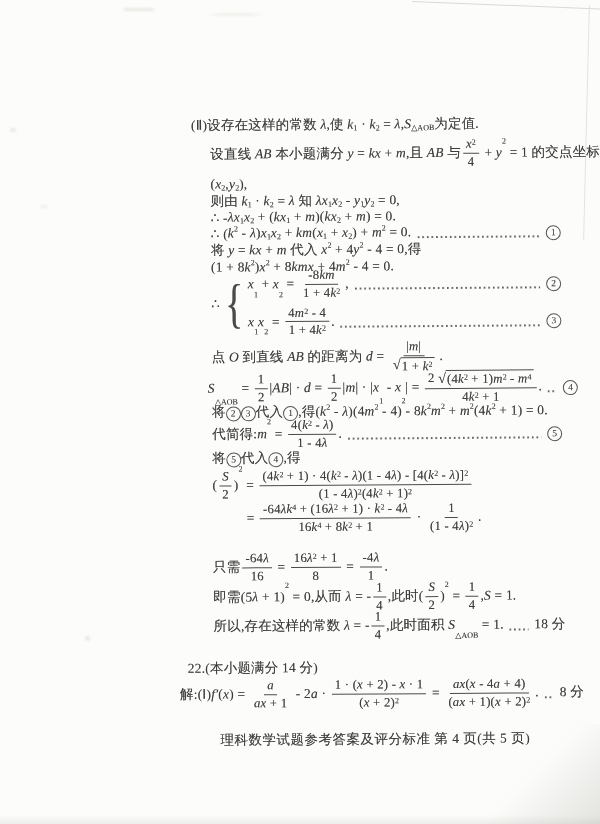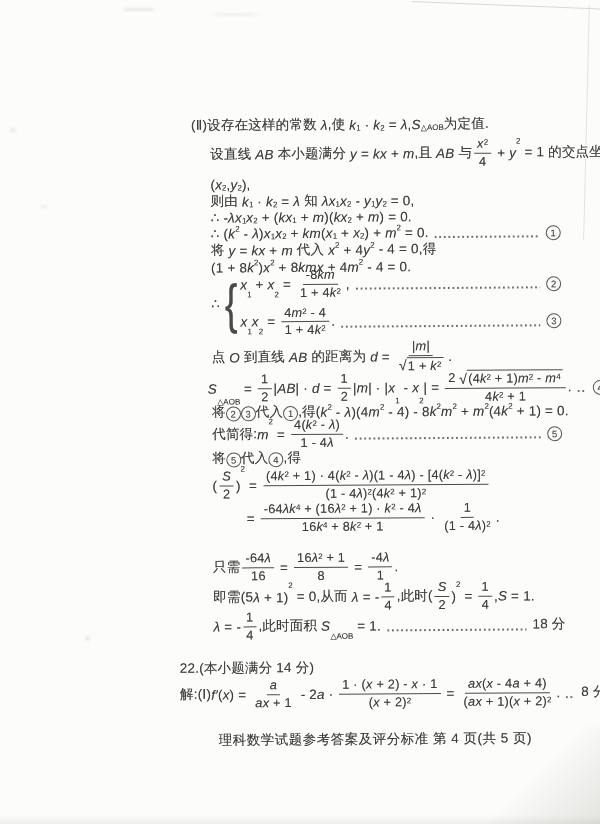--- a/index.html
+++ b/index.html
@@ -1,19 +1,19 @@
 <!DOCTYPE html>
 <html><head>
 <meta charset="utf-8">
 <style>
   html,body{margin:0;padding:0;}
   .page{
     position:relative;width:600px;height:824px;overflow:hidden;
     background:#fcfcfa;
-    font-family:Liberation Sans, sans-serif;
+    font-family:Liberation Serif, serif;
     color:#3d3d3d;
   }
   .content{position:absolute;inset:0;transform:rotate(-0.4deg);transform-origin:300px 412px;}
   .line{
     position:absolute;display:flex;align-items:center;flex-wrap:nowrap;
     font-size:13.5px;height:20px;letter-spacing:0.2px;
     text-shadow:0 0 0.5px rgba(80,80,80,0.55);
   }
   .line > span{white-space:pre;}
   .t{white-space:pre;}
@@ -330,31 +330,32 @@
           <span class="frac"><span class="num"><span class="t-var">S</span></span><span class="den"><span class="t">2</span></span></span>
           <span class="t">)</span>
           <span class="sup">2</span>
           <span class="t"> = </span>
           <span class="frac"><span class="num"><span class="t">1</span></span><span class="den"><span class="t">4</span></span></span>
           <span class="t">,</span>
           <span class="t-var">S</span>
           <span class="t"> = 1.</span>
         </div>
         <div class="line" style="top: 609px; left: 212px; right: 36px; height: 34px;">
+          <span class="t">所以,存在这样的常数 </span>
           <span class="t-var">λ</span>
           <span class="t"> = -</span>
           <span class="frac"><span class="num"><span class="t">1</span></span><span class="den"><span class="t">4</span></span></span>
           <span class="t">,此时面积 </span>
           <span class="t-var">S</span>
           <span class="sub">△AOB</span>
           <span class="t"> = 1.</span>
           <span class="leader"></span>
           <span class="t">18 分</span>
         </div>
-        <div class="line" style="top: 658px; left: 178px; height: 20px;">
+        <div class="line" style="top: 658px; left: 186px; height: 20px;">
           <span class="t">22.(本小题满分 14 分)</span>
         </div>
         <div class="line" style="top: 674px; left: 178px; right: 36px; height: 40px;">
           <span class="t">解:(Ⅰ)</span>
           <span class="t-var">f′</span>
           <span class="t">(</span>
           <span class="t-var">x</span>
           <span class="t">) = </span>
           <span class="frac"><span class="num"><span class="t-var">a</span></span><span class="den"><span class="t-var">ax</span><span class="t"> + 1</span></span></span>
           <span class="t"> - 2</span>

